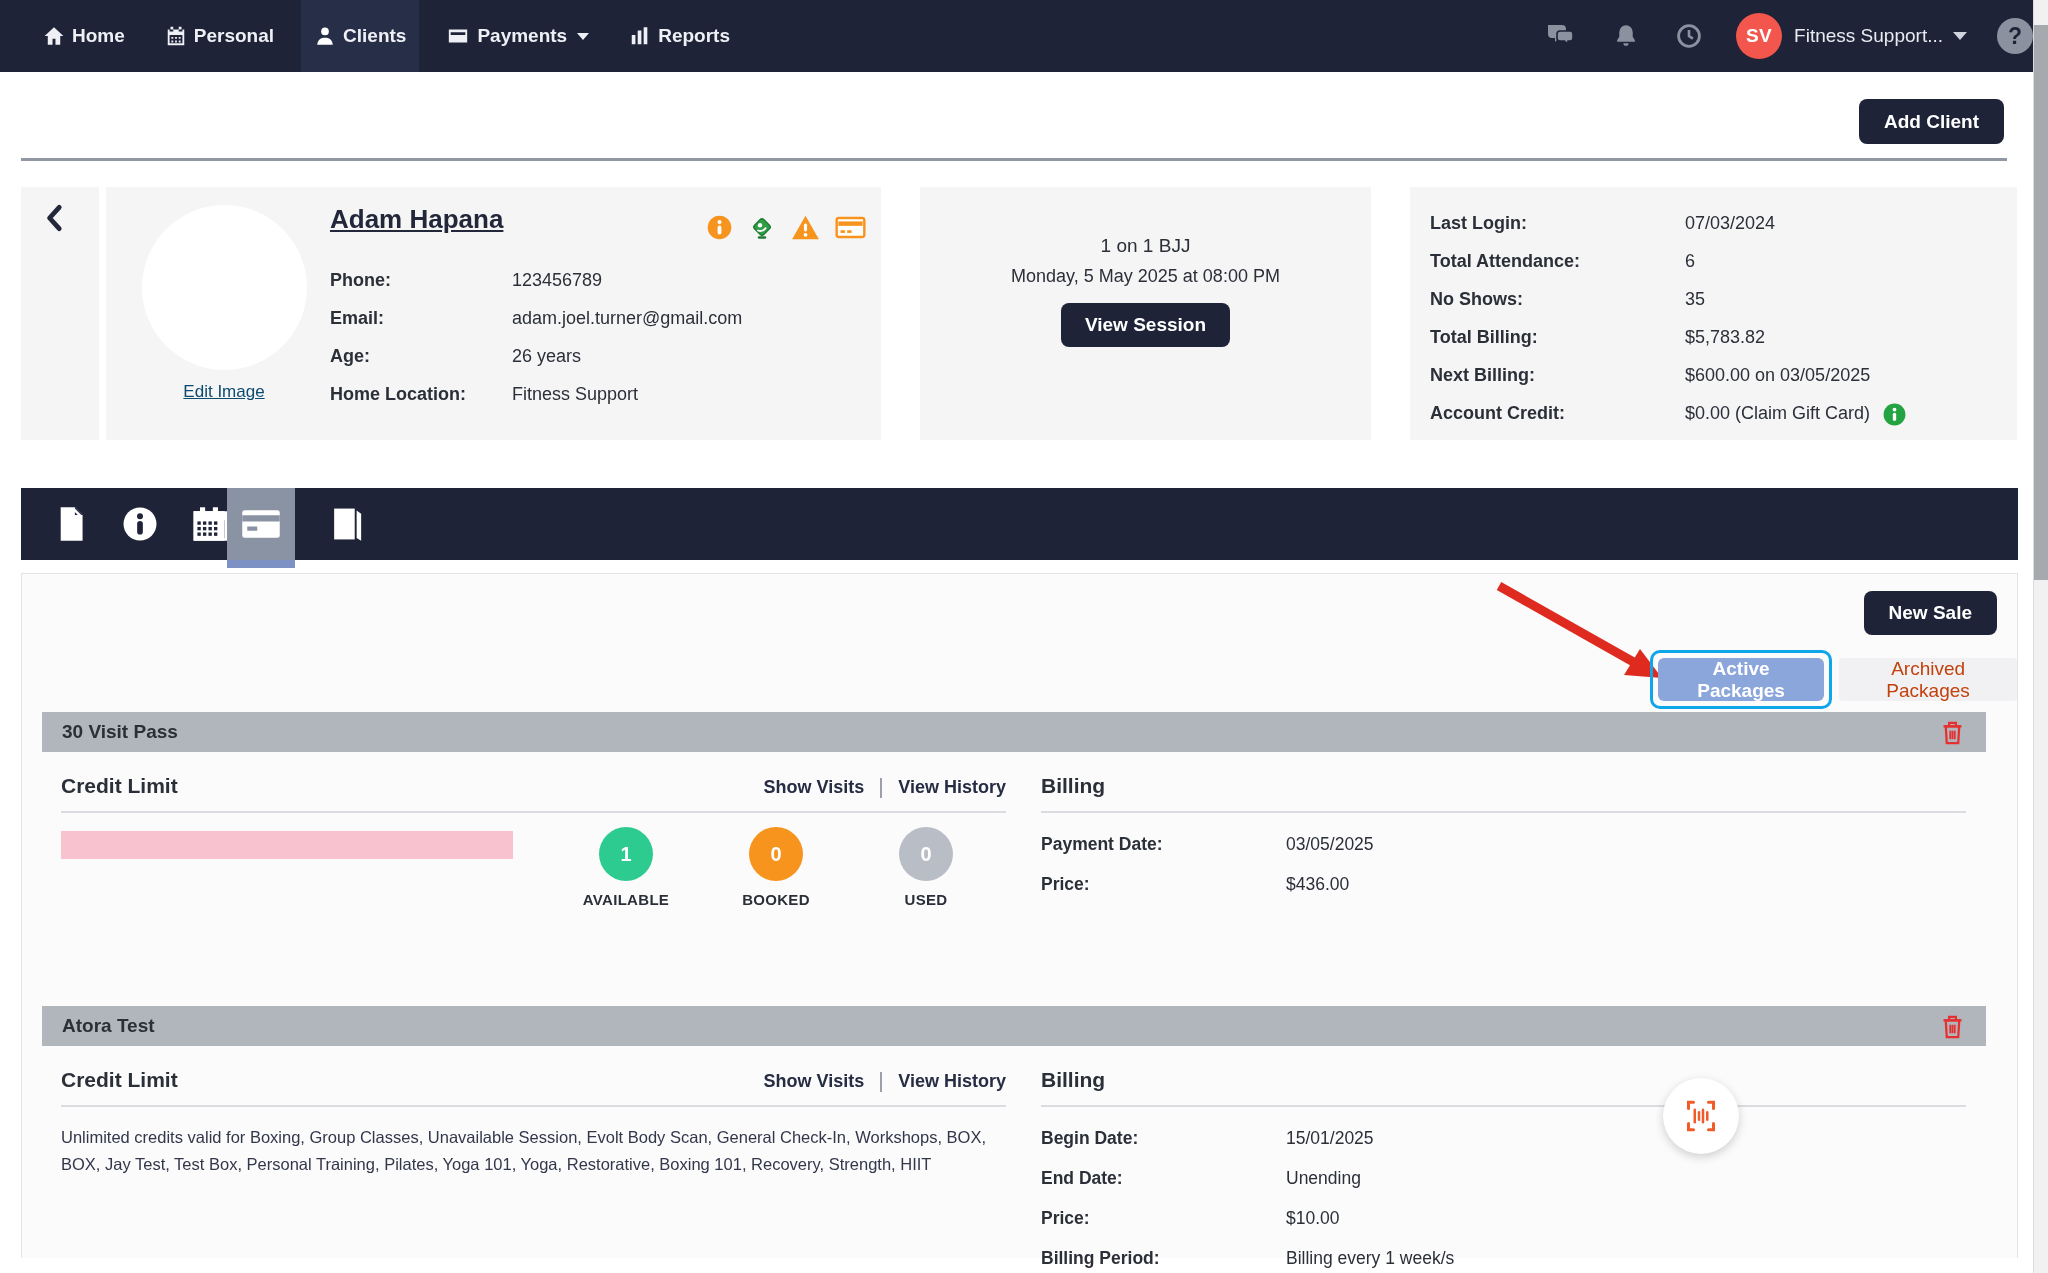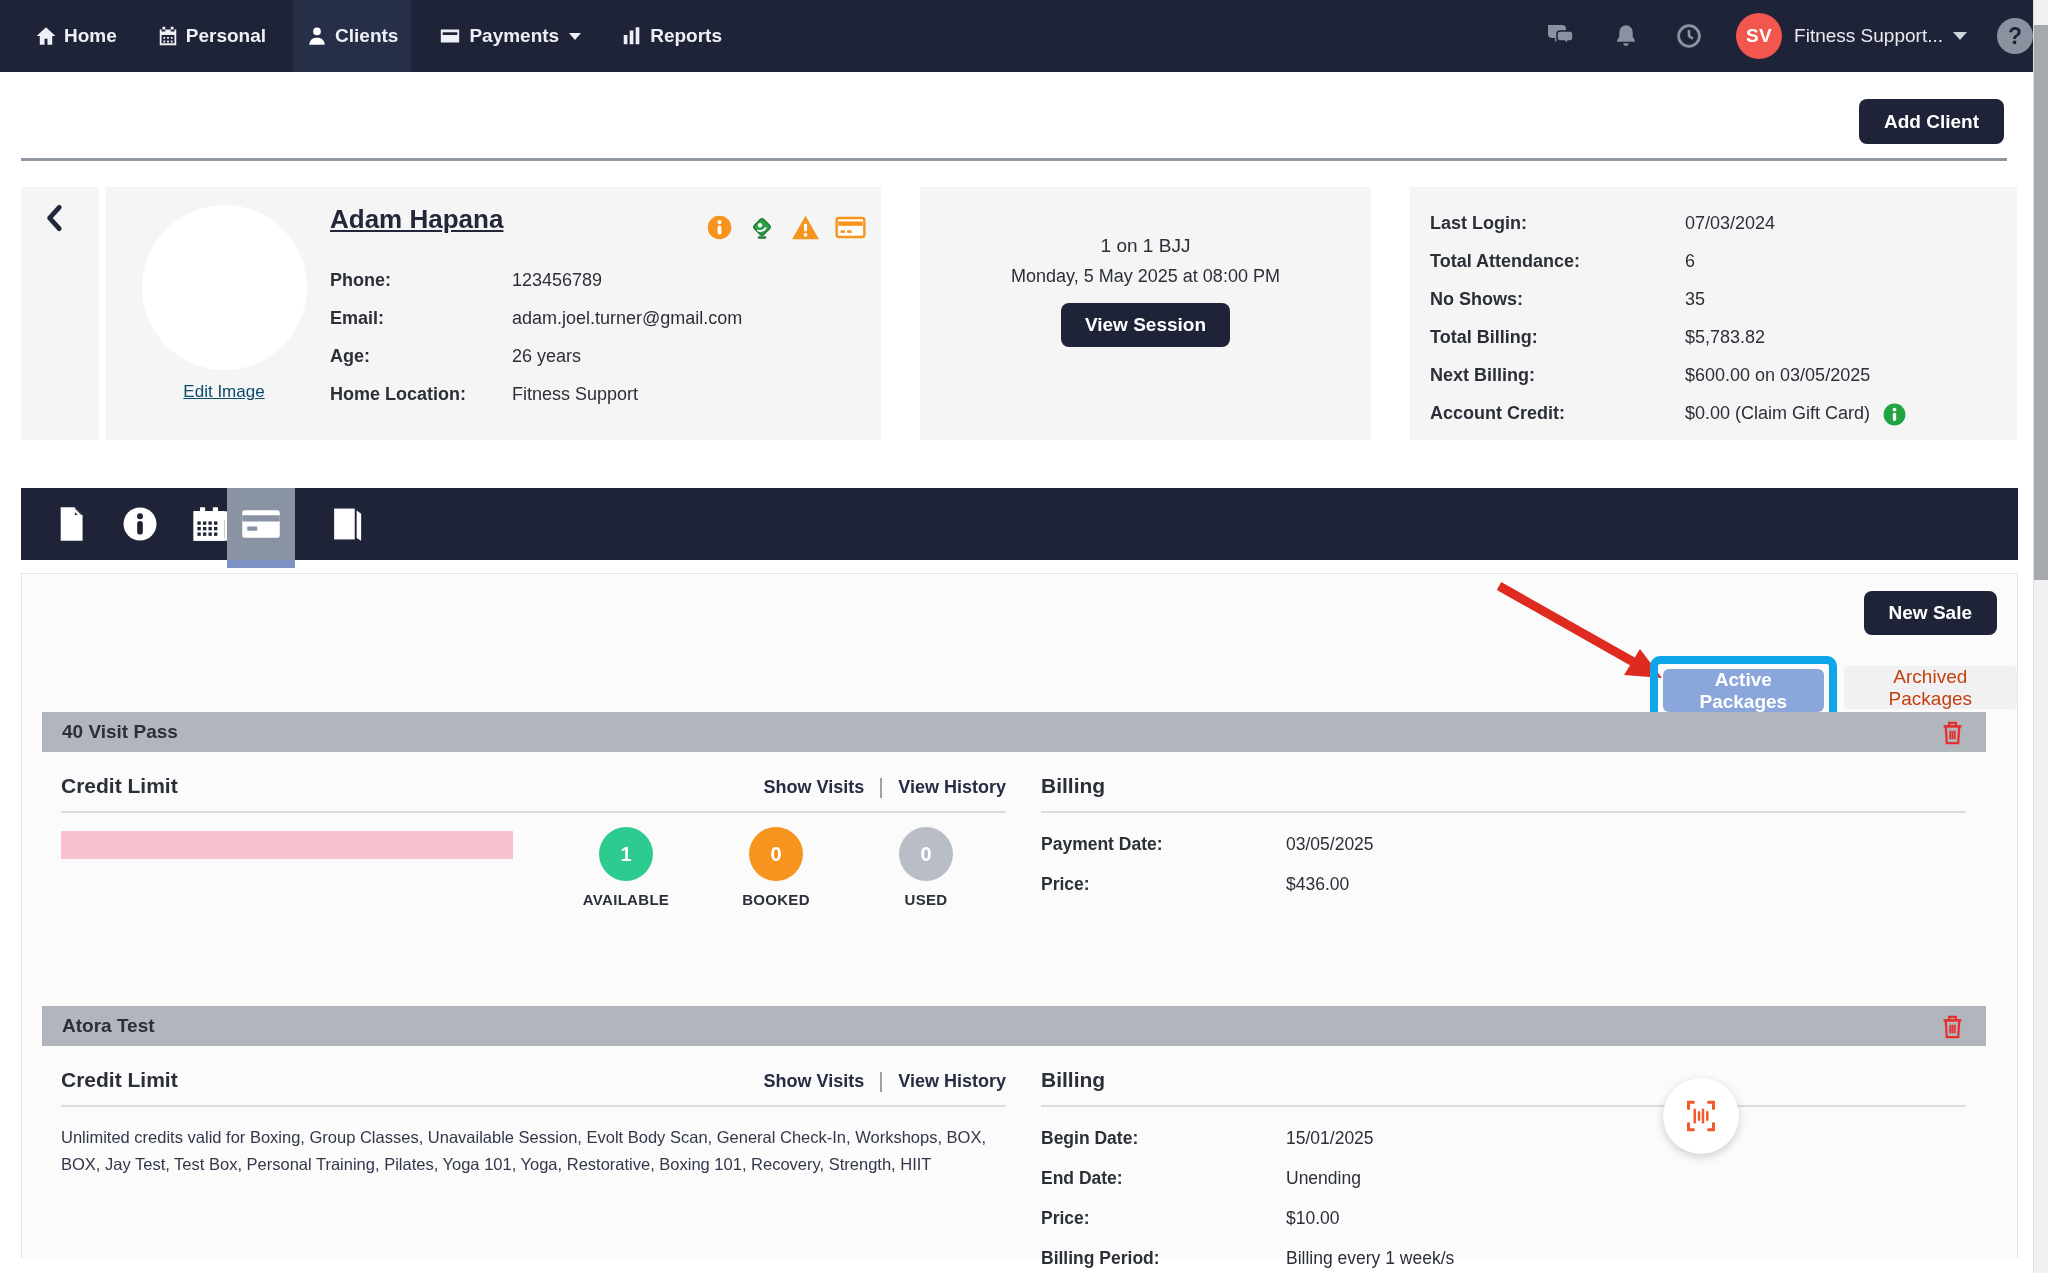--- a/index.html
+++ b/index.html
@@ -3,21 +3,21 @@
 <meta charset="utf-8">
 <style>
   * { margin:0; padding:0; box-sizing:border-box; }
   html,body { background:#fff; }
   body { font-family:"Liberation Sans", sans-serif; color:#2b2f38; }
   .page { position:relative; width:2048px; height:1273px; background:#fff; overflow:hidden; }
 
   
   .topnav { position:absolute; top:0; left:0; width:2033px; height:72px; background:#1e2338;
             display:flex; align-items:stretch; }
-  .nav-left { display:flex; align-items:stretch; padding-left:22px; }
+  .nav-left { display:flex; align-items:stretch; padding-left:30px; }
   .nav-item { display:flex; align-items:center; gap:7px; padding:0 13px; margin-right:14px;
               color:#eef0f5; font-size:19px; font-weight:600; cursor:pointer; white-space:nowrap; }
   .nav-item.active { background:#272e47; }
   .nav-item svg { display:block; }
   .caret-down { width:0; height:0; border-left:6px solid transparent; border-right:6px solid transparent;
                 border-top:7px solid #eef0f5; margin-left:3px; }
   .nav-right { margin-left:auto; display:flex; align-items:center; }
   .nav-tool { color:#8b919e; margin-left:37px; cursor:pointer; display:flex; align-items:center; }
   .avatar { width:46px; height:46px; border-radius:50%; background:#f2564d; color:#fff;
             font-size:19px; font-weight:bold; display:flex; align-items:center; justify-content:center;
@@ -66,21 +66,21 @@
   .tab-icon.selected::after { content:""; position:absolute; left:0; top:72px; width:68px; height:8px; background:#7e91c4; }
 
   
   .main-card { position:absolute; top:573px; left:21px; width:1997px; height:685px;
                background:#fbfbfc; border:1px solid #e4e4e7; border-bottom:none; }
   .new-sale-btn { position:absolute; top:17px; right:20px; height:44px; padding:0 25px;
                   background:#1e2338; color:#fff; border:none; border-radius:8px;
                   font-family:inherit; font-size:19px; font-weight:600; cursor:pointer; }
   .red-arrow { position:absolute; left:1455px; top:2px; pointer-events:none; }
   .pkg-tabs { position:absolute; top:76px; left:1628px; display:flex; align-items:center; }
-  .annotation-highlight { border:8px solid #0ea5e9; border-radius:10px; padding:5px;margin-top:6px; }
+  .annotation-highlight { border:3px solid #0ea5e9; border-radius:10px; padding:5px; }
   .pkg-tab { height:43px; border:none; font-family:inherit; font-size:19px; cursor:pointer; }
   .pkg-tab.active { background:#8ba6da; color:#fff; border-radius:6px; padding:0 26px; font-weight:600; }
   .pkg-tab.archived { background:#f1f1f3; color:#c2410c; border-radius:4px; padding:0 22px; margin-left:7px; }
 
   .pkg-section { position:absolute; left:20px; width:1944px; }
   .pkg-section.s1 { top:138px; }
   .pkg-section.s2 { top:432px; }
   .section-header { height:40px; background:#b1b5bc; display:flex; align-items:center; padding:0 20px; }
   .section-title { font-size:19px; font-weight:bold; color:#2b2f38; }
   .trash-btn { margin-left:auto; background:none; border:none; cursor:pointer; display:flex; }
@@ -352,21 +352,21 @@
 
     <div class="pkg-tabs">
       <span class="annotation-highlight">
         <button class="pkg-tab active">Active Packages</button>
       </span>
       <button class="pkg-tab archived">Archived Packages</button>
     </div>
 
     <div class="pkg-section s1">
       <div class="section-header">
-        <span class="section-title">40 Visit Pass</span>
+        <span class="section-title">30 Visit Pass</span>
         <button class="trash-btn">
           <svg width="27" height="27" viewBox="0 0 24 24">
               <g fill="none" stroke="#e63030" stroke-width="2">
                 <path d="M4 6.5h16"></path>
                 <path d="M9 6.3V3.5h6v2.8"></path>
                 <path d="M6 6.5h12l-.9 15H6.9z"></path>
                 <path d="M10 10.5v7.5M12 10.5v7.5M14 10.5v7.5" stroke-width="1.6"></path>
               </g>
             </svg>
         </button>

